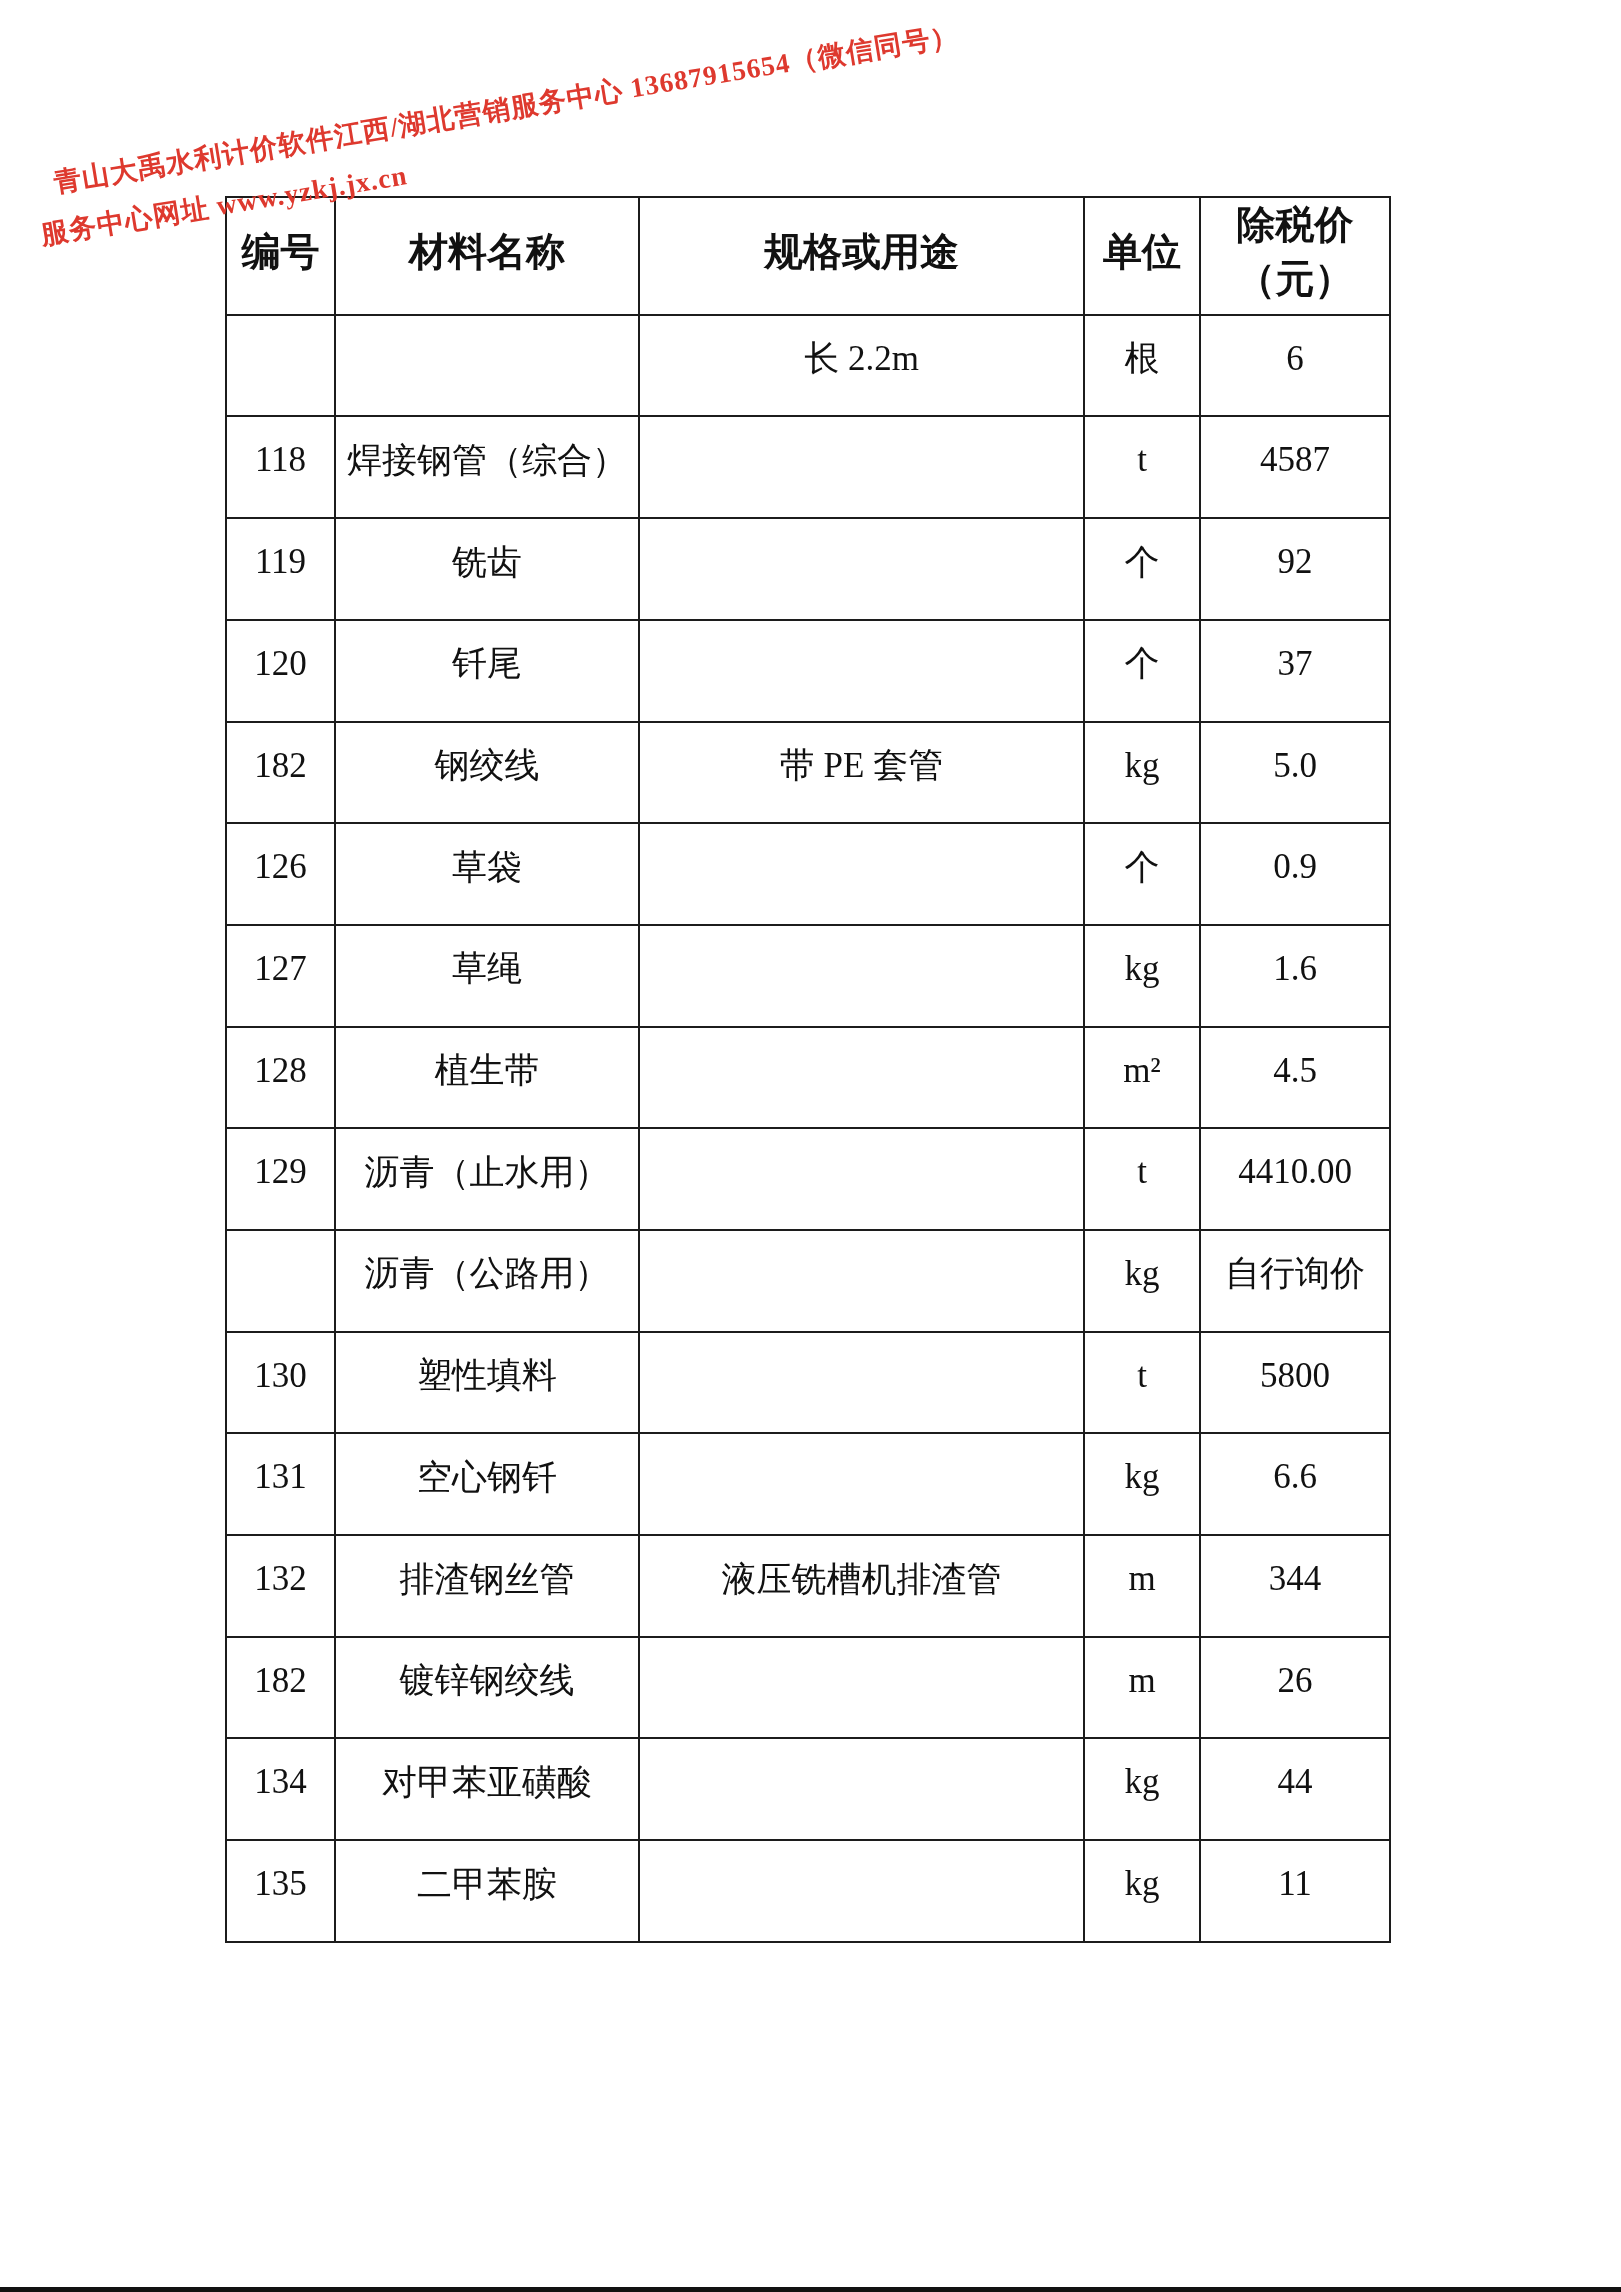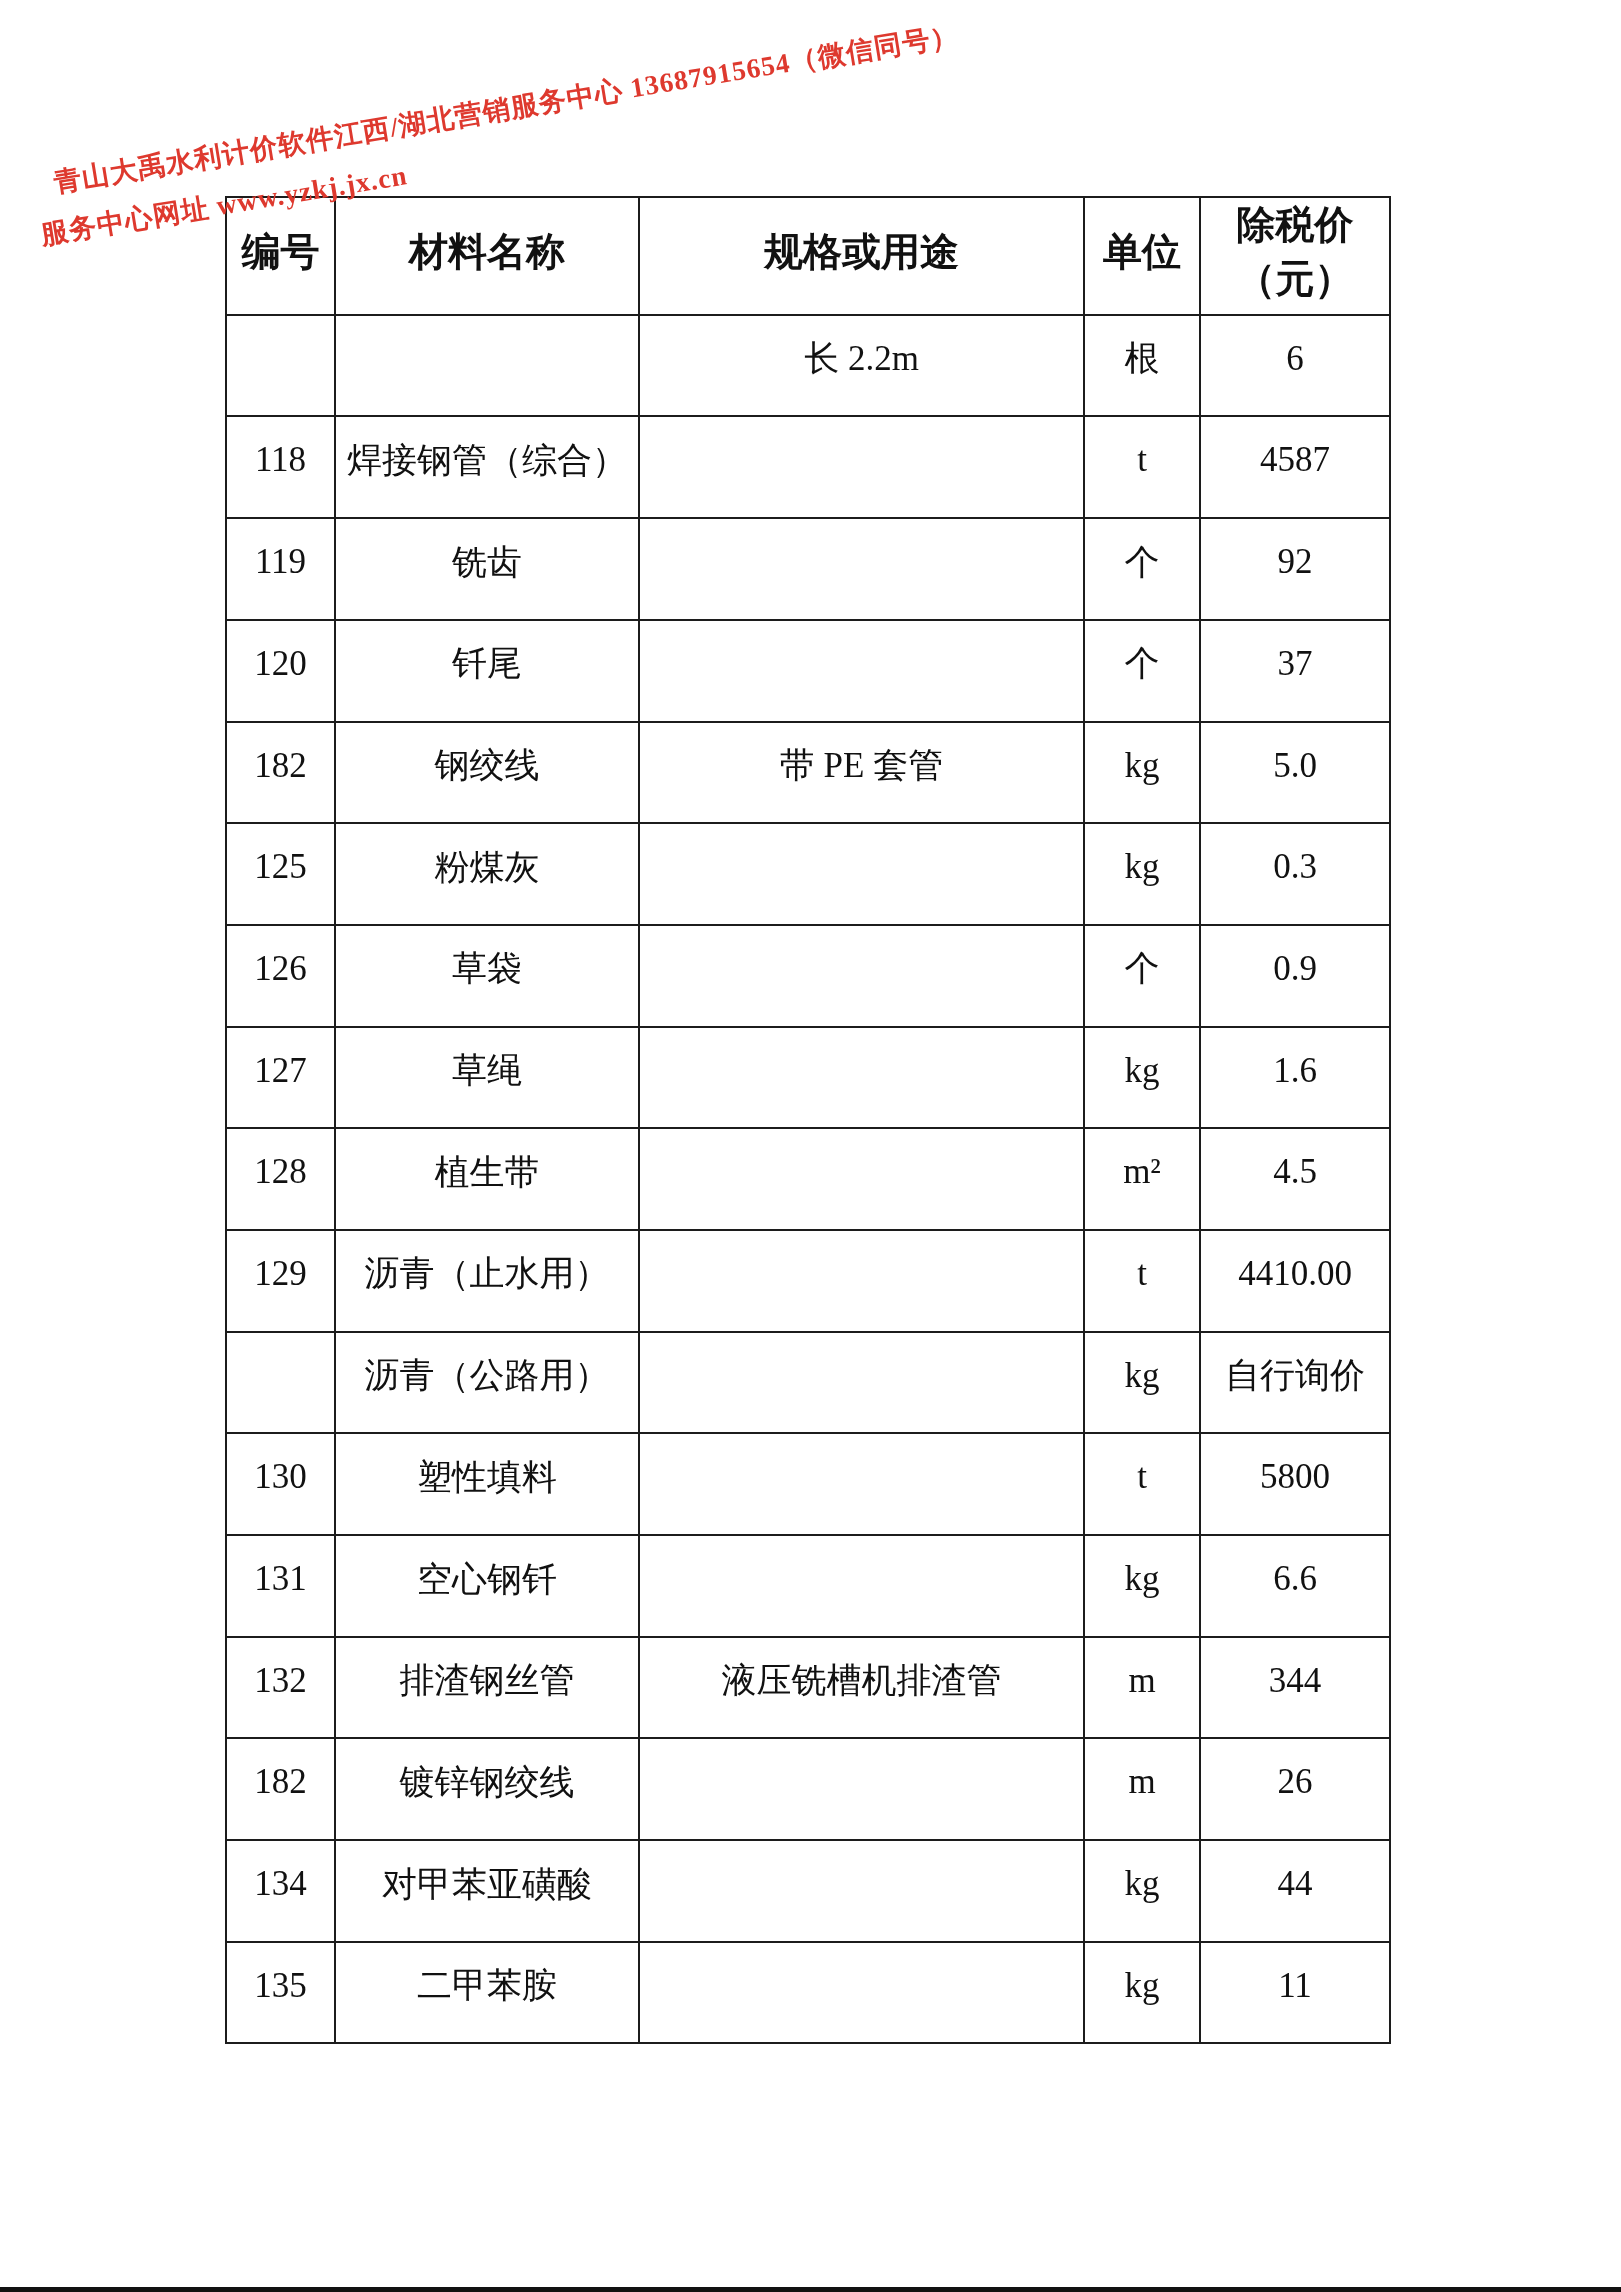--- a/index.html
+++ b/index.html
@@ -123,27 +123,20 @@
           <td>37</td>
         </tr>
         <tr>
           <td>182</td>
           <td>钢绞线</td>
           <td>带 PE 套管</td>
           <td>kg</td>
           <td>5.0</td>
         </tr>
         <tr>
-          <td>125</td>
-          <td>粉煤灰</td>
-          <td></td>
-          <td>kg</td>
-          <td>0.3</td>
-        </tr>
-        <tr>
           <td>126</td>
           <td>草袋</td>
           <td></td>
           <td>个</td>
           <td>0.9</td>
         </tr>
         <tr>
           <td>127</td>
           <td>草绳</td>
           <td></td>

